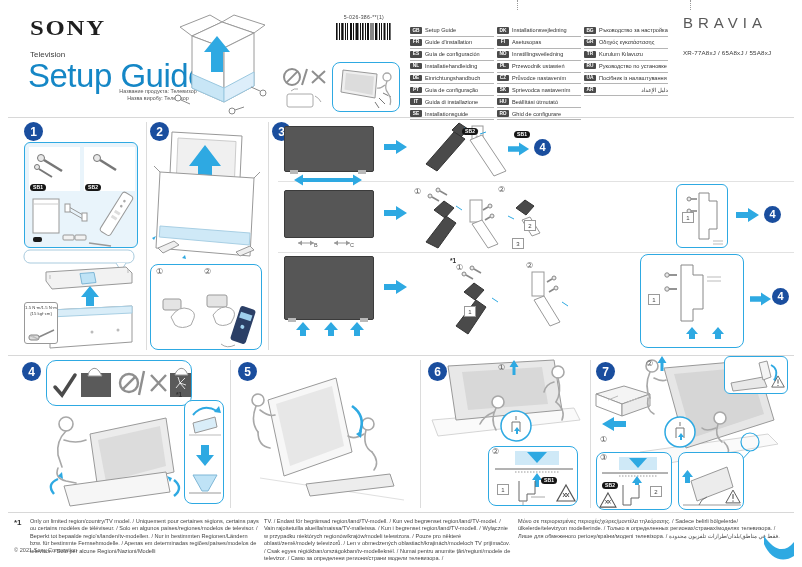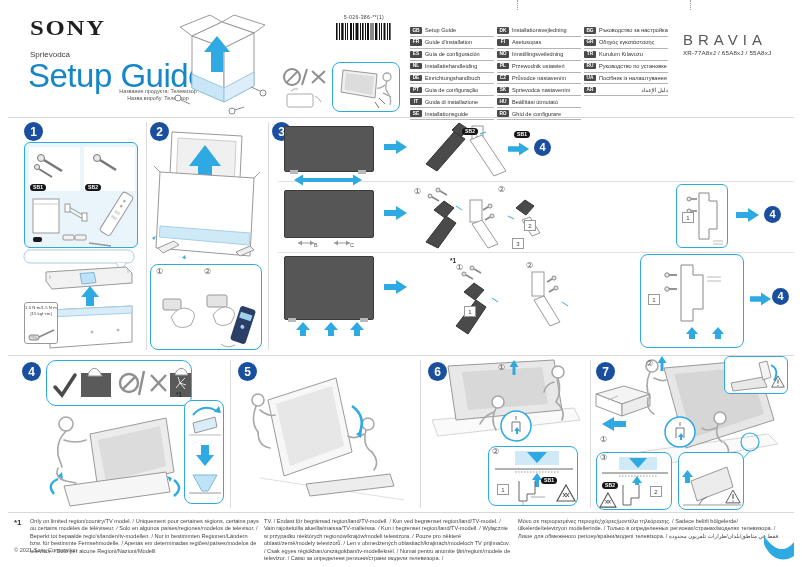--- a/index.html
+++ b/index.html
@@ -56,21 +56,21 @@
   <div class="vline" style="left:268px;top:122px;height:228px;"></div>
   <div class="vline" style="left:230px;top:360px;height:148px;"></div>
   <div class="vline" style="left:420px;top:360px;height:148px;"></div>
   <div class="vline" style="left:590px;top:360px;height:148px;"></div>
   <div class="hline" style="left:278px;top:181px;width:516px;background:#e2e2e2;"></div>
   <div class="hline" style="left:278px;top:252px;width:516px;background:#e2e2e2;"></div>
   <div class="dotmark" style="left:517px;"></div>
   <div class="dotmark" style="left:690px;"></div>
 
   <div class="abs sony" style="left:30px;top:16px;">SONY</div>
-  <div class="abs television" style="left:30px;top:50px;">Sprievodca</div>
+  <div class="abs television" style="left:30px;top:50px;">Television</div>
   <div class="abs title" style="left:28px;top:57px;">Setup Guide</div>
   <div class="abs prodnames" style="left:106px;top:88px;width:104px;">
     <div>Название продукта: Телевизор</div>
     <div>Назва виробу: Телевізор</div>
   </div>
 
   <svg style="left:170px;top:6px;" width="100" height="110" viewBox="0 0 100 110">
     <g stroke="#9a9a9a" fill="#ffffff" stroke-width="1" stroke-linejoin="round">
       <path d="M22 30 L10 21 L40 9 L52 16 Z"></path>
       <path d="M84 27 L95 19 L64 9 L52 16 Z"></path>
@@ -232,21 +232,21 @@
     <div class="langrow">
         <span class="langtag">UA</span>
         <span class="langlabel">Посібник із налаштування</span>
       </div>
     <div class="langrow">
         <span class="langtag">AR</span>
         <span class="langlabel rtl">دليل الإعداد</span>
       </div>
   </div>
 
-  <div class="abs bravia" style="left:683px;top:31px;">BRAVIA</div>
+  <div class="abs bravia" style="left:683px;top:14px;">BRAVIA</div>
   <div class="abs models" style="left:683px;top:49px;">XR-77A8xJ / 65A8xJ / 55A8xJ</div>
 
   <div class="badge" style="left:24px;top:122px;">1</div>
   <div class="bluebox palebox" style="left:24px;top:142px;width:114px;height:106px;border-radius:6px;">
     <svg style="left:0;top:0;" width="114" height="106" viewBox="0 0 114 106">
       <rect x="4" y="4" width="51" height="44" fill="#fff"></rect>
       <rect x="59" y="4" width="51" height="44" fill="#fff"></rect>
       <g stroke="#777" stroke-width="1" fill="#e8e8e8">
         <circle cx="16" cy="15" r="3.5"></circle>
           <path d="M19 17 l18 11" stroke-width="2.6"></path>

